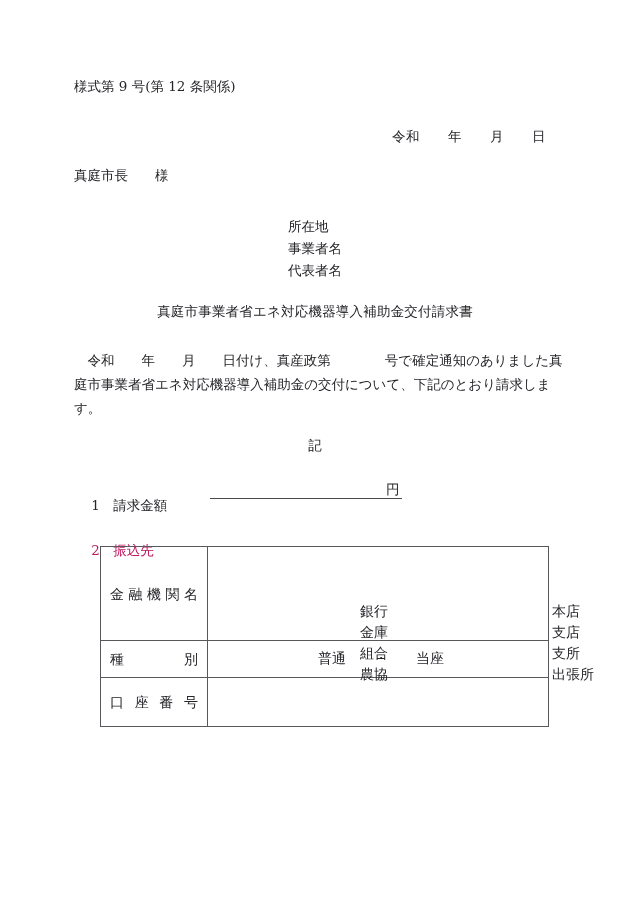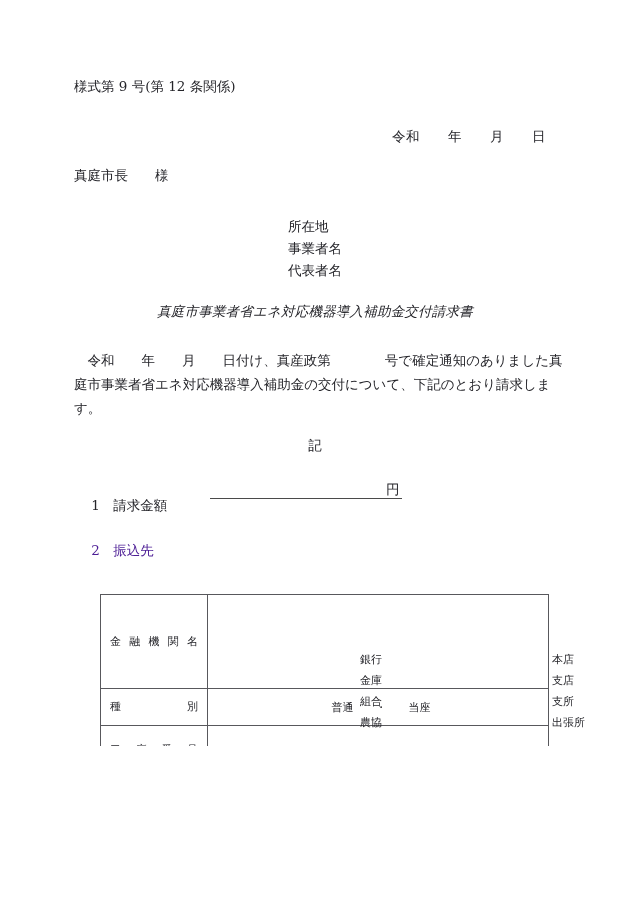--- a/index.html
+++ b/index.html
@@ -44,21 +44,20 @@
 
   .doc-title {
     position: absolute;
     left: 0;
     top: 303px;
     width: 630px;
     text-align: center;
     font-size: 13.5px;
     color: #25252a;
     letter-spacing: 0.2px;
-    font-style: italic;
   }
 
   .body-para {
     position: absolute;
     left: 74px;
     top: 348px;
     width: 482px;
     font-size: 13.5px;
     line-height: 24px;
     color: #25252a;
@@ -101,35 +100,34 @@
     font-size: 13.5px;
     color: #25252a;
   }
 
   
   .item2 {
     position: absolute;
     left: 74px;
     top: 526px;
     font-size: 13.5px;
-    color: #4c1d95;
+    color: #be185d;
     white-space: pre;
   }
 
   
   .bank-table {
     position: absolute;
     left: 100px;
     top: 546px;
     width: 449px;
     border-collapse: collapse;
     table-layout: fixed;
-    font-size: 11px;
-    color: #25252a;
-    margin-top: 48px;
+    font-size: 14px;
+    color: #25252a;
   }
   .bank-table td {
     border: 1px solid #58585c;
     padding: 0;
     vertical-align: middle;
   }
   .lbl-cell {
     width: 106px;
     text-align: center;
   }

